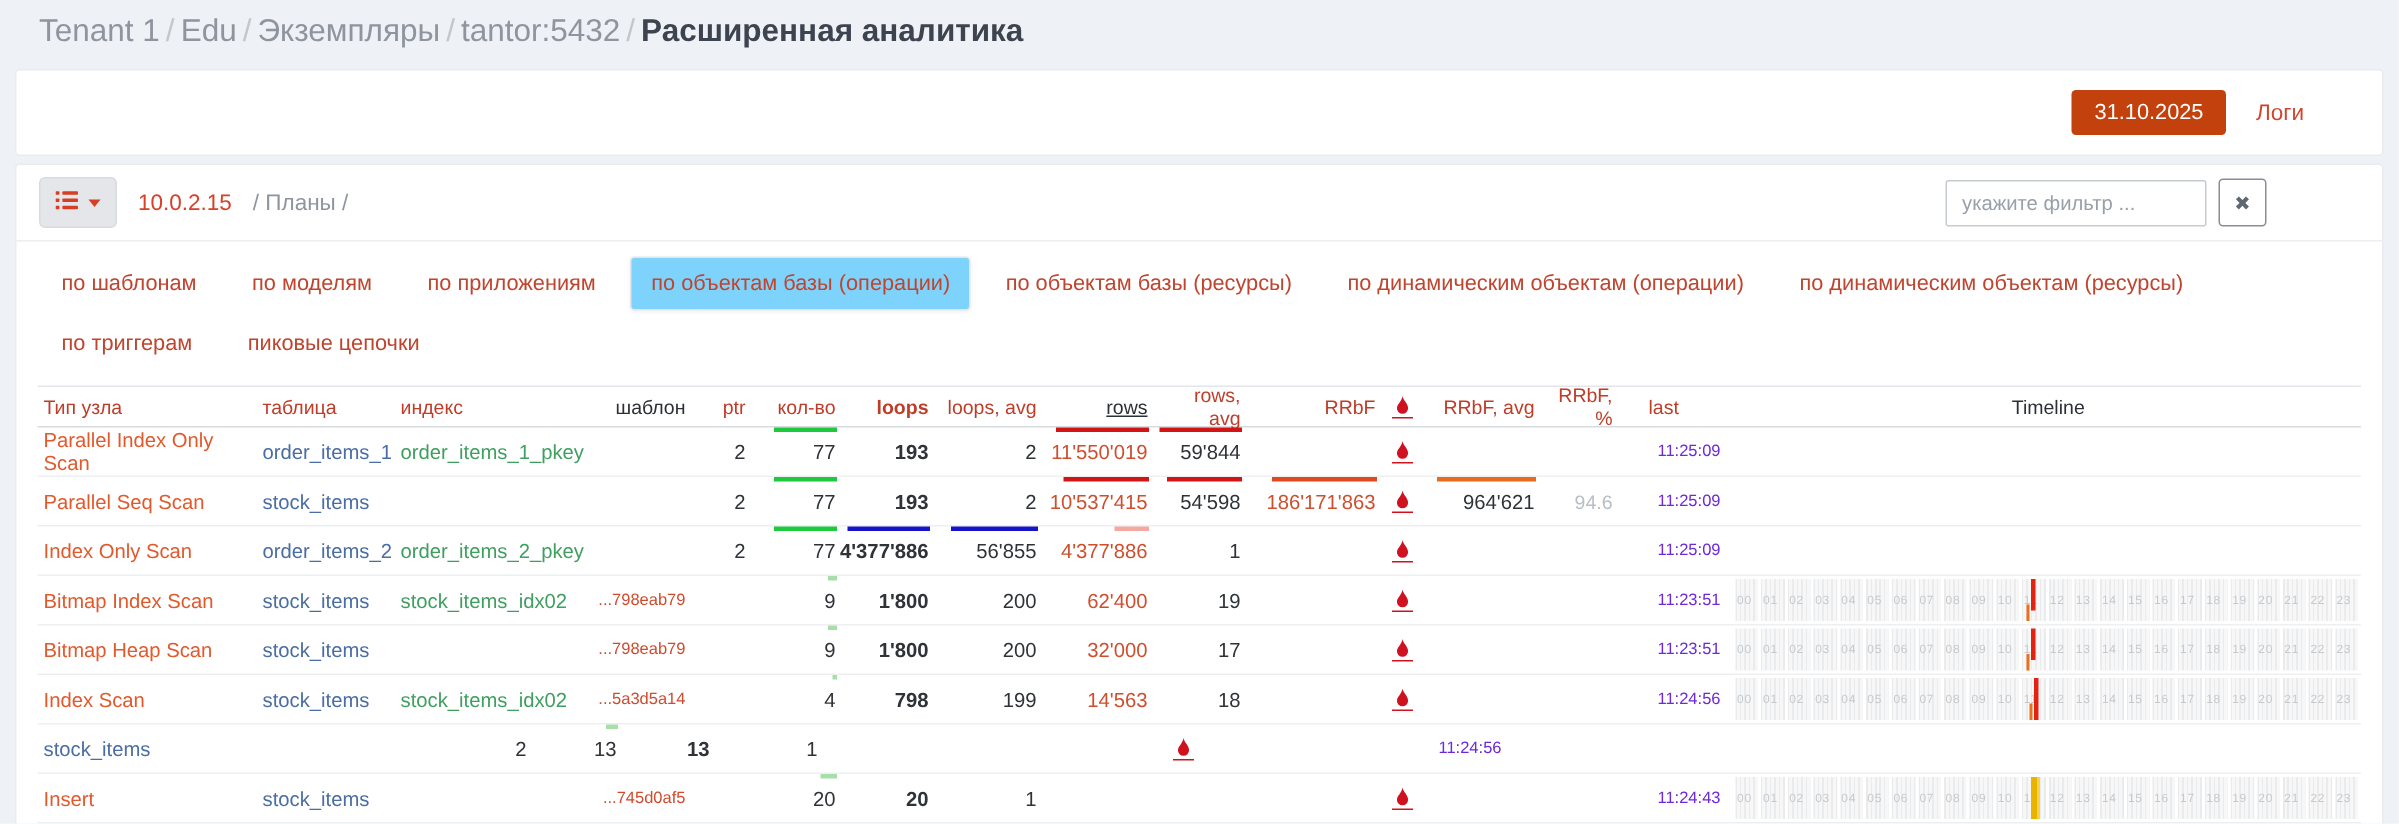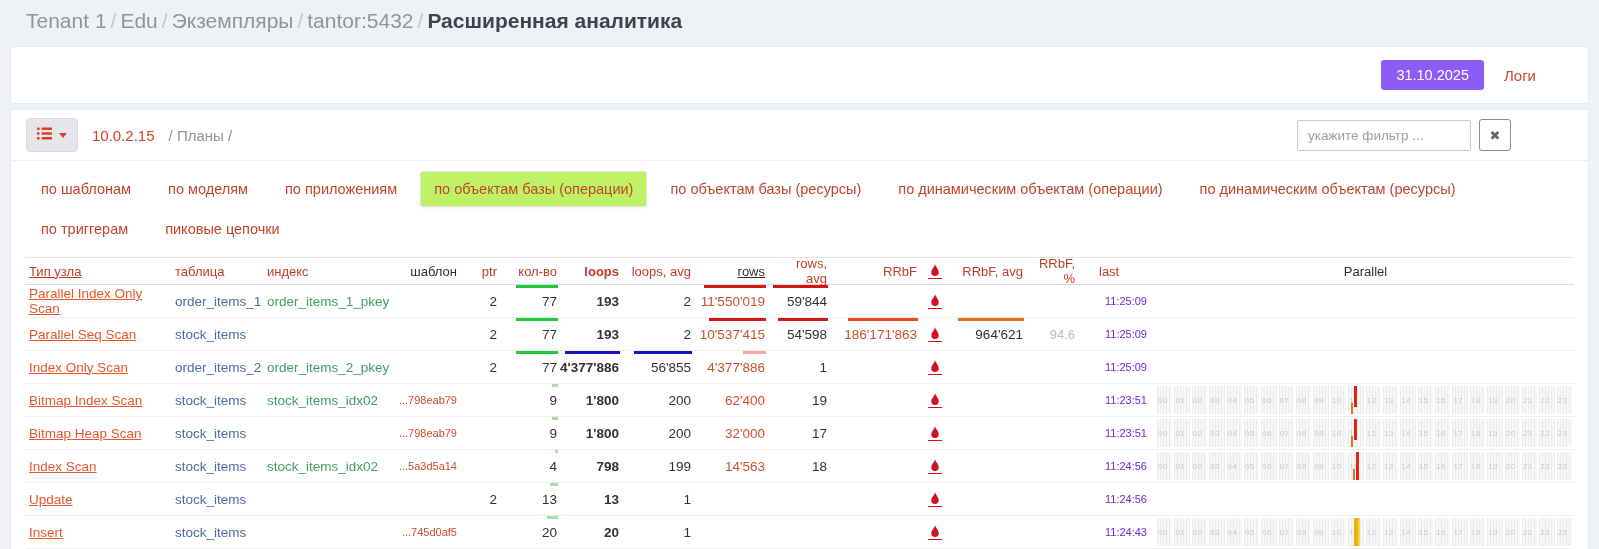--- a/index.html
+++ b/index.html
@@ -7,51 +7,51 @@
   body { width:1599px; height:549px; overflow:hidden; }
 
   .breadcrumb { padding:9px 26px 13px; font-size:21px; color:#959aa2; }
   .bc-item { color:#8f959e; }
   .bc-sep { color:#c3c7cc; margin:0 4px; }
   .bc-item.cur { color:#3d московnone; }
   .bc-item.cur { color:#3d4450; font-weight:bold; }
 
   .panel { background:#fff; border:1px solid #e9ebef; border-radius:3px; margin:0 10px; }
   .panel-top { display:flex; justify-content:flex-end; align-items:center; gap:20px; padding:13px 52px 13px 16px; margin-bottom:5px; }
-  .date-badge { background:#8b5cf6; color:#fff; font-size:14.5px; padding:7px 15px; border-radius:3px; cursor:pointer; }
+  .date-badge { background:#c2410c; color:#fff; font-size:14.5px; padding:7px 15px; border-radius:3px; cursor:pointer; }
   .logs-link { color:#cf4730; font-size:15px; cursor:pointer; text-decoration:none; }
 
   .toolbar { display:flex; align-items:center; gap:14px; padding:8px 15px; border-bottom:1px solid #eceef1; }
   .list-btn { display:flex; align-items:center; gap:7px; background:#e4e6ea; border:1px solid #d8dadd; border-radius:4px; padding:8px 10px; cursor:pointer; color:#d63f23; }
   .caret { width:0; height:0; border-left:4px solid transparent; border-right:4px solid transparent; border-top:5px solid #d63f23; }
   .host { color:#d8402a; font-size:15px; cursor:pointer; }
   .path { color:#8f959e; font-size:15px; }
   .filter-group { margin-left:auto; margin-right:62px; display:flex; gap:8px; align-items:center; }
   .filter { width:174px; height:31px; border:1px solid #c6ccd2; border-radius:2px; padding:0 10px; font-size:13.5px; font-family:"Liberation Sans", sans-serif; color:#3a3f45; }
   .filter::placeholder { color:#98a0a9; }
   .clear-btn { width:32px; height:32px; background:#fff; border:1px solid #868e96; border-radius:3px; color:#5f6870; font-size:13px; cursor:pointer; line-height:1; }
 
   .tabs { display:flex; flex-wrap:wrap; gap:9px; padding:10px 16px 0; }
   .tabs.second { padding:4px 16px 10px; }
   .tab { background:transparent; border:1px solid transparent; color:#c0452e; font-size:14.5px; font-family:"Liberation Sans", sans-serif; padding:9px 13px; cursor:pointer; }
-  .tab.active { background:#bef264; border-color:#e3e5e9; border-radius:3px; box-shadow:0 1px 3px rgba(40,40,60,.07); }
+  .tab.active { background:#7dd3fc; border-color:#e3e5e9; border-radius:3px; box-shadow:0 1px 3px rgba(40,40,60,.07); }
 
   .table { padding:0 14px 8px; }
   .tr { display:flex; align-items:stretch; }
   .thead { border-top:1px solid #e3e6ea; border-bottom:1px solid #d9dcdf; height:28px; }
   .th { display:flex; align-items:center; font-size:13px; color:#bf3d28; padding:0 4px; }
   .th.dark { color:#2c3036; }
   .th.u { text-decoration:underline; }
   .row { height:33px; border-bottom:1px solid #edeff1; }
   .td { position:relative; display:flex; align-items:center; padding:0 4px; font-size:13.5px; }
   .al { justify-content:flex-start; text-align:left; }
   .ar { justify-content:flex-end; text-align:right; }
   .ac { justify-content:center; text-align:center; }
 
-  .c-node { width:146px;text-decoration:underline; } .c-table { width:92px; } .c-index { width:132px; }
+  .c-node { width:146px; } .c-table { width:92px; } .c-index { width:132px; }
   .c-tmpl { width:66px; } .c-ptr { width:40px; } .c-qty { width:60px; }
   .c-loops { width:62px;font-weight:bold; } .c-lavg { width:72px; } .c-rows { width:74px; }
   .c-ravg { width:62px; } .c-rrbf { width:90px; } .c-flame { width:28px; }
   .c-rbavg { width:78px; } .c-rbpct { width:52px; } .c-last { width:56px;margin-left:16px; }
   .c-tl { flex:1 1 auto; padding:2px 0 2px 6px; }
 
   .node { color:#e2592c; cursor:pointer; }
   .tbl { color:#4a6da3; cursor:pointer; }
   .idx { color:#3f9f5f; cursor:pointer; }
   .tmpl { color:#cf4b2e; font-size:11px; cursor:pointer; }
@@ -132,21 +132,21 @@
       <div class="th c-flame ac">
           <span class="flame">
             <svg width="10" height="13" viewBox="0 0 10 14">
               <path fill="currentColor" d="M5 0 C5.6 3.4 9 5.2 9 8.8 A4 4 0 0 1 1 8.8 C1 6.6 2.6 5.4 3.4 3.9 C4.1 2.7 4.8 1.6 5 0 Z"></path>
             </svg>
           </span>
         </div>
       <div class="th c-rbavg ar">RRbF, avg</div>
       <div class="th c-rbpct ar">RRbF, %</div>
       <div class="th c-last al">last</div>
-      <div class="th c-tl ac dark">Parallel</div>
+      <div class="th c-tl ac dark">Timeline</div>
     </div>
     <div id="tbody">
         <div class="tr row">
           <div class="td c-node al node">
             <span>Parallel Index Only Scan</span>
           </div>
           <div class="td c-table al tbl">
             <span>order_items_1</span>
           </div>
           <div class="td c-index al idx">
@@ -694,23 +694,20 @@
               </span>
               <span class="hour">
                 <em class="hl">23</em>
               </span>
               <i class="mark" style="left: 47.7%; width: 3px; top: 0%; height: 100%; background: rgb(227, 35, 17);"></i>
               <i class="mark" style="left: 46.9%; width: 2px; top: 62%; height: 38%; background: rgb(238, 111, 27);"></i>
             </div>
           </div>
         </div>
         <div class="tr row">
-          <div class="td c-node al node">
-            <span>Update</span>
-          </div>
           <div class="td c-table al tbl">
             <span>stock_items</span>
           </div>
           <div class="td c-index al idx">
             <span></span>
           </div>
           <div class="td c-tmpl ar tmpl">
             <span></span>
           </div>
           <div class="td c-ptr ar num">

